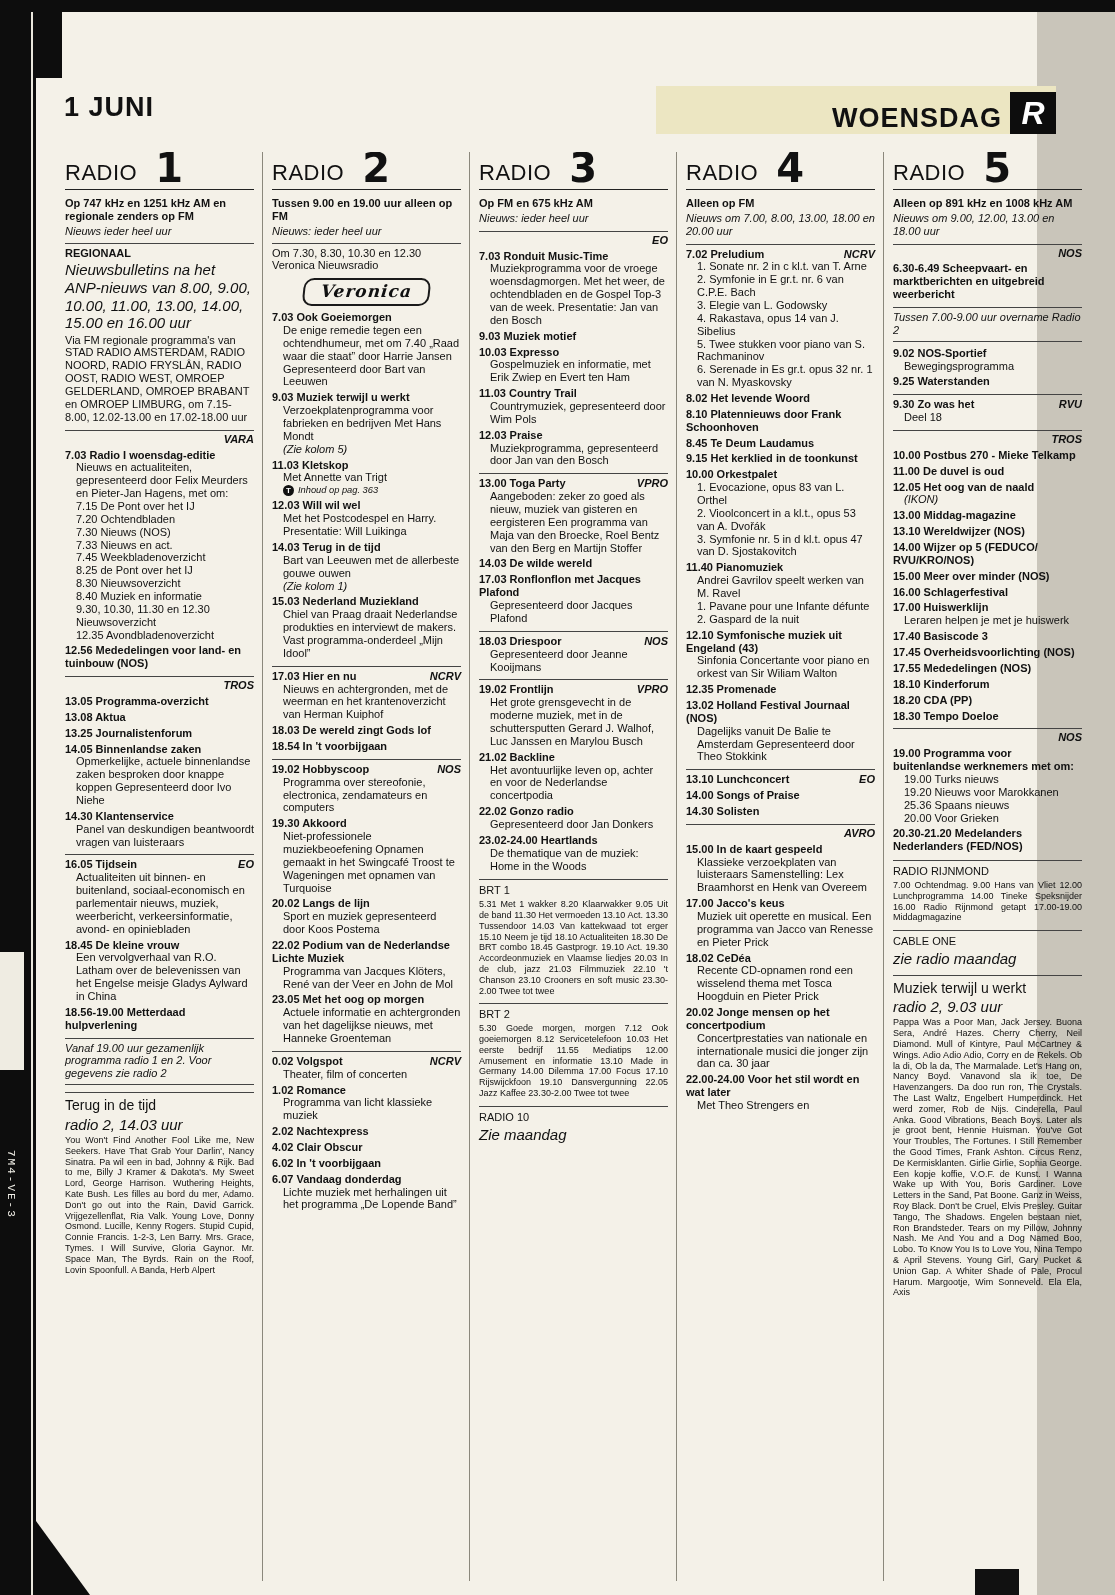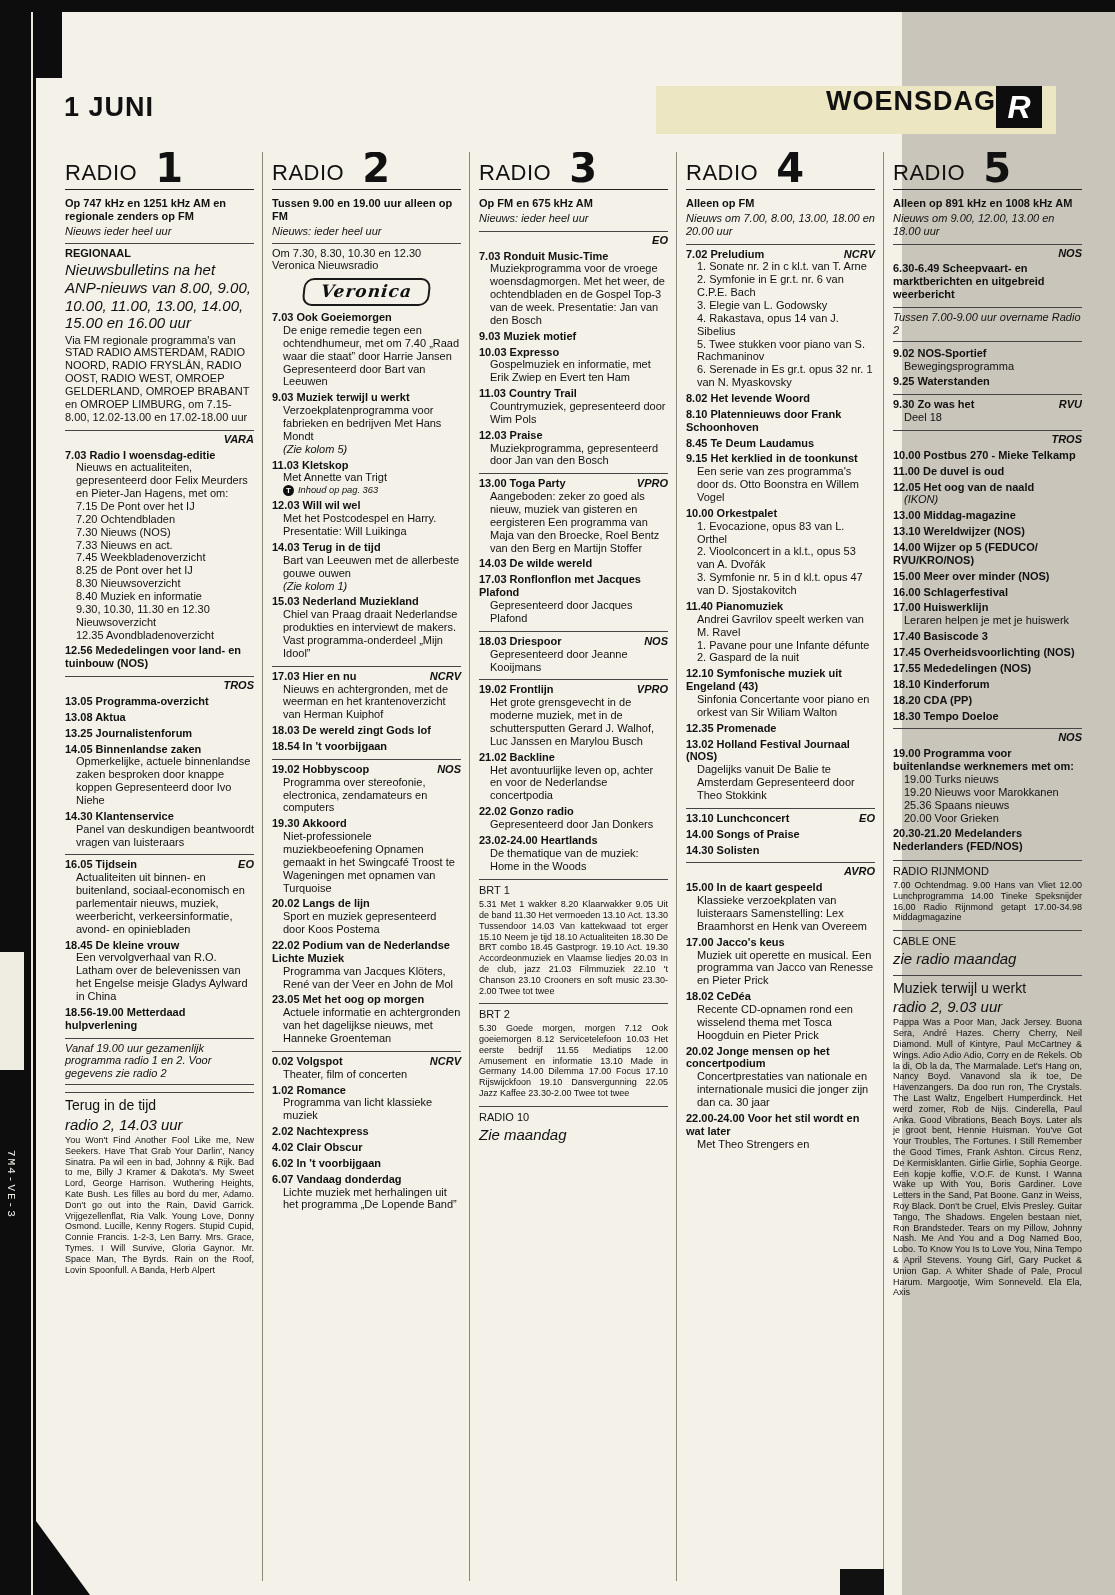--- a/index.html
+++ b/index.html
@@ -5,27 +5,27 @@
   * { margin:0; padding:0; box-sizing:border-box; }
   html,body { width:1115px; height:1595px; }
   body { position:relative; background:#c9c5ba; font-family:"Liberation Sans", sans-serif; color:#111; overflow:hidden; }
 
   .top-edge { position:absolute; left:0; top:0; width:1115px; height:12px; background:#0d0d0d; z-index:5; }
   .film-edge { position:absolute; left:0; top:0; width:36px; height:1595px; background:#0d0d0d; z-index:4; }
   .film-line { position:absolute; right:3px; top:0; width:2px; height:100%; background:#e9e6dc; }
   .film-blob { position:absolute; left:0; top:952px; width:24px; height:118px; background:#efece2; }
   .edge-code { position:absolute; left:5px; top:1150px; color:#f2f0e8; font-family:"Liberation Mono", monospace; font-size:11px; letter-spacing:2px; writing-mode:vertical-rl; }
 
-  .page { position:absolute; left:36px; top:12px; width:866px; height:1583px; background:#f4f1e8; }
+  .page { position:absolute; left:36px; top:12px; width:1001px; height:1583px; background:#f4f1e8; }
   .corner-tl { position:absolute; left:0; top:0; width:26px; height:66px; background:#0d0d0d; }
   .corner-bl { position:absolute; left:0; bottom:0; width:54px; height:74px; background:#0d0d0d; clip-path:polygon(0 0,0 100%,100% 100%); }
   .corner-br { position:absolute; right:18px; bottom:0; width:44px; height:26px; background:#111; }
 
   .date { position:absolute; left:28px; top:80px; font-size:27px; font-weight:600; letter-spacing:1px; }
-  .day-band { position:absolute; left:620px; top:74px; width:400px; height:48px; background:#ece6c2; display:flex; align-items:flex-start; justify-content:flex-end; gap:0; padding-right:14px; }
+  .day-band { position:absolute; left:620px; top:74px; width:400px; height:48px; background:#ece6c2; display:flex; align-items:flex-end; justify-content:flex-end; gap:8px; padding-right:0; }
   .day { font-size:27px; font-weight:700; letter-spacing:1px; }
   .rlogo { display:inline-flex; align-items:center; justify-content:center; width:46px; height:42px; background:#0d0d0d; color:#fff; font-size:32px; font-weight:800; font-style:italic; }
 
   .columns { position:absolute; left:20px; top:140px; width:1034px; bottom:14px; display:flex; overflow:hidden; }
   .col { flex:1 1 0; padding:0 8px 0 9px; border-left:1px solid #8b887c; overflow:hidden; }
   .col:first-child { border-left:none; }
 
   .col-head { display:flex; align-items:flex-end; gap:18px; border-bottom:1px solid #222; padding-bottom:5px; margin-bottom:7px; }
   .col-head .st { font-size:22px; letter-spacing:.5px; line-height:1; }
   .col-head .num { font-size:40px; font-weight:800; line-height:.8; letter-spacing:-1px; font-family:"DejaVu Sans", sans-serif; }
@@ -322,21 +322,20 @@
         </div>
         <div class="blk entry">
           <span>8.10 Platennieuws door Frank Schoonhoven</span>
         </div>
         <div class="blk entry">
           <span>8.45 Te Deum Laudamus</span>
         </div>
         <div class="blk entry">
           <span>9.15 Het kerklied in de toonkunst</span>
         </div>
-        <div class="blk desc">Een serie van zes programma's door ds. Otto Boonstra en Willem Vogel</div>
         <div class="blk entry">
           <span>10.00 Orkestpalet</span>
         </div>
         <div class="blk desc">1. Evocazione, opus 83 van L. Orthel</div>
         <div class="blk desc">2. Vioolconcert in a kl.t., opus 53 van A. Dvořák</div>
         <div class="blk desc">3. Symfonie nr. 5 in d kl.t. opus 47 van D. Sjostakovitch</div>
         <div class="blk entry">
           <span>11.40 Pianomuziek</span>
         </div>
         <div class="blk desc">Andrei Gavrilov speelt werken van M. Ravel</div>
@@ -462,21 +461,21 @@
           <span>19.00 Programma voor buitenlandse werknemers met om:</span>
         </div>
         <div class="blk desc">19.00 Turks nieuws</div>
         <div class="blk desc">19.20 Nieuws voor Marokkanen</div>
         <div class="blk desc">25.36 Spaans nieuws</div>
         <div class="blk desc">20.00 Voor Grieken</div>
         <div class="blk entry">
           <span>20.30-21.20 Medelanders Nederlanders (FED/NOS)</span>
         </div>
         <div class="blk section-head">RADIO RIJNMOND</div>
-        <div class="blk tiny">7.00 Ochtendmag. 9.00 Hans van Vliet 12.00 Lunchprogramma 14.00 Tineke Speksnijder 16.00 Radio Rijnmond getapt 17.00-34.98 Middagmagazine</div>
+        <div class="blk tiny">7.00 Ochtendmag. 9.00 Hans van Vliet 12.00 Lunchprogramma 14.00 Tineke Speksnijder 16.00 Radio Rijnmond getapt 17.00-19.00 Middagmagazine</div>
         <div class="blk section-head">CABLE ONE</div>
         <div class="blk tiny-italic">zie radio maandag</div>
         <div class="blk section-head big">Muziek terwijl u werkt</div>
         <div class="blk tiny-italic">radio 2, 9.03 uur</div>
         <div class="blk tiny">Pappa Was a Poor Man, Jack Jersey. Buona Sera, André Hazes. Cherry Cherry, Neil Diamond. Mull of Kintyre, Paul McCartney &amp; Wings. Adio Adio Adio, Corry en de Rekels. Ob la di, Ob la da, The Marmalade. Let's Hang on, Nancy Boyd. Vanavond sla ik toe, De Havenzangers. Da doo run ron, The Crystals. The Last Waltz, Engelbert Humperdinck. Het werd zomer, Rob de Nijs. Cinderella, Paul Anka. Good Vibrations, Beach Boys. Later als je groot bent, Hennie Huisman. You've Got Your Troubles, The Fortunes. I Still Remember the Good Times, Frank Ashton. Circus Renz, De Kermisklanten. Girlie Girlie, Sophia George. Een kopje koffie, V.O.F. de Kunst. I Wanna Wake up With You, Boris Gardiner. Love Letters in the Sand, Pat Boone. Ganz in Weiss, Roy Black. Don't be Cruel, Elvis Presley. Guitar Tango, The Shadows. Engelen bestaan niet, Ron Brandsteder. Tears on my Pillow, Johnny Nash. Me And You and a Dog Named Boo, Lobo. To Know You Is to Love You, Nina Tempo &amp; April Stevens. Young Girl, Gary Pucket &amp; Union Gap. A Whiter Shade of Pale, Procul Harum. Margootje, Wim Sonneveld. Ela Ela, Axis</div>
       </div>
     </div>
   <div class="corner-bl"></div>
   <div class="corner-br"></div>
 </div>

